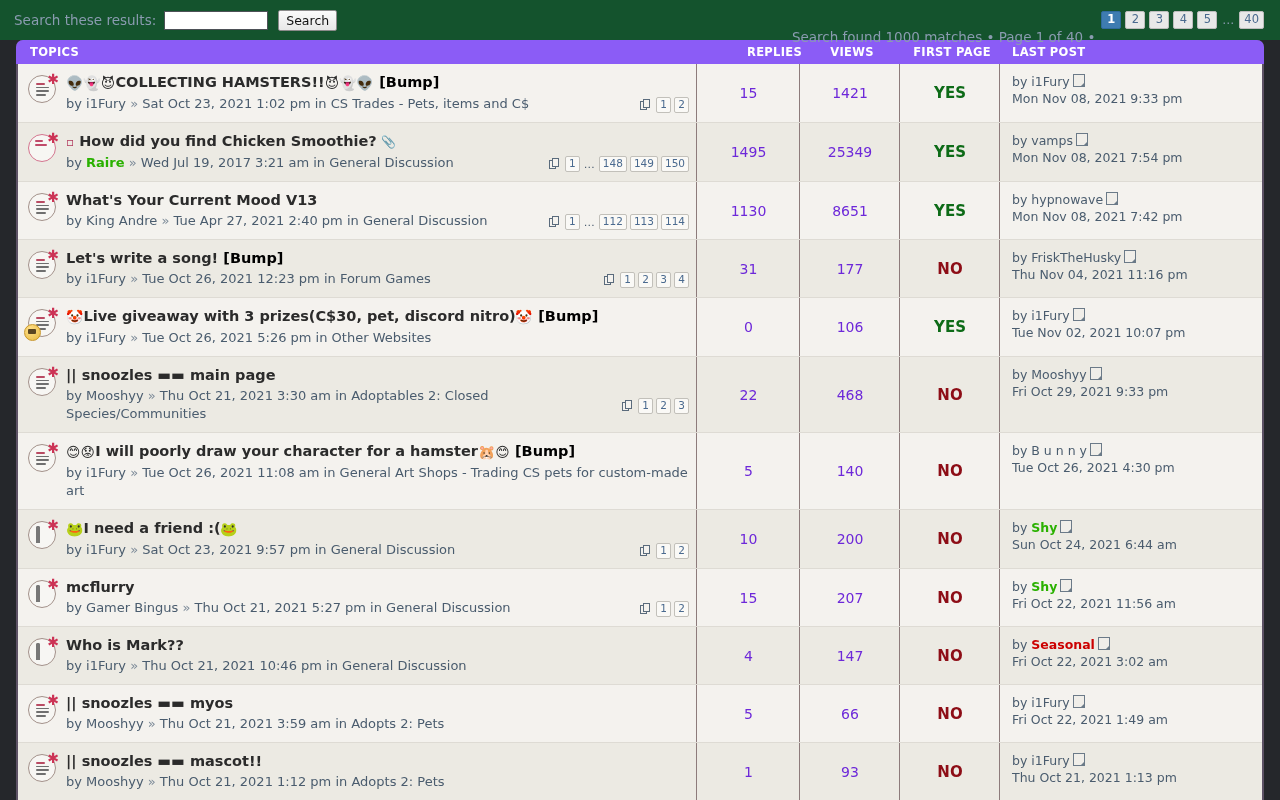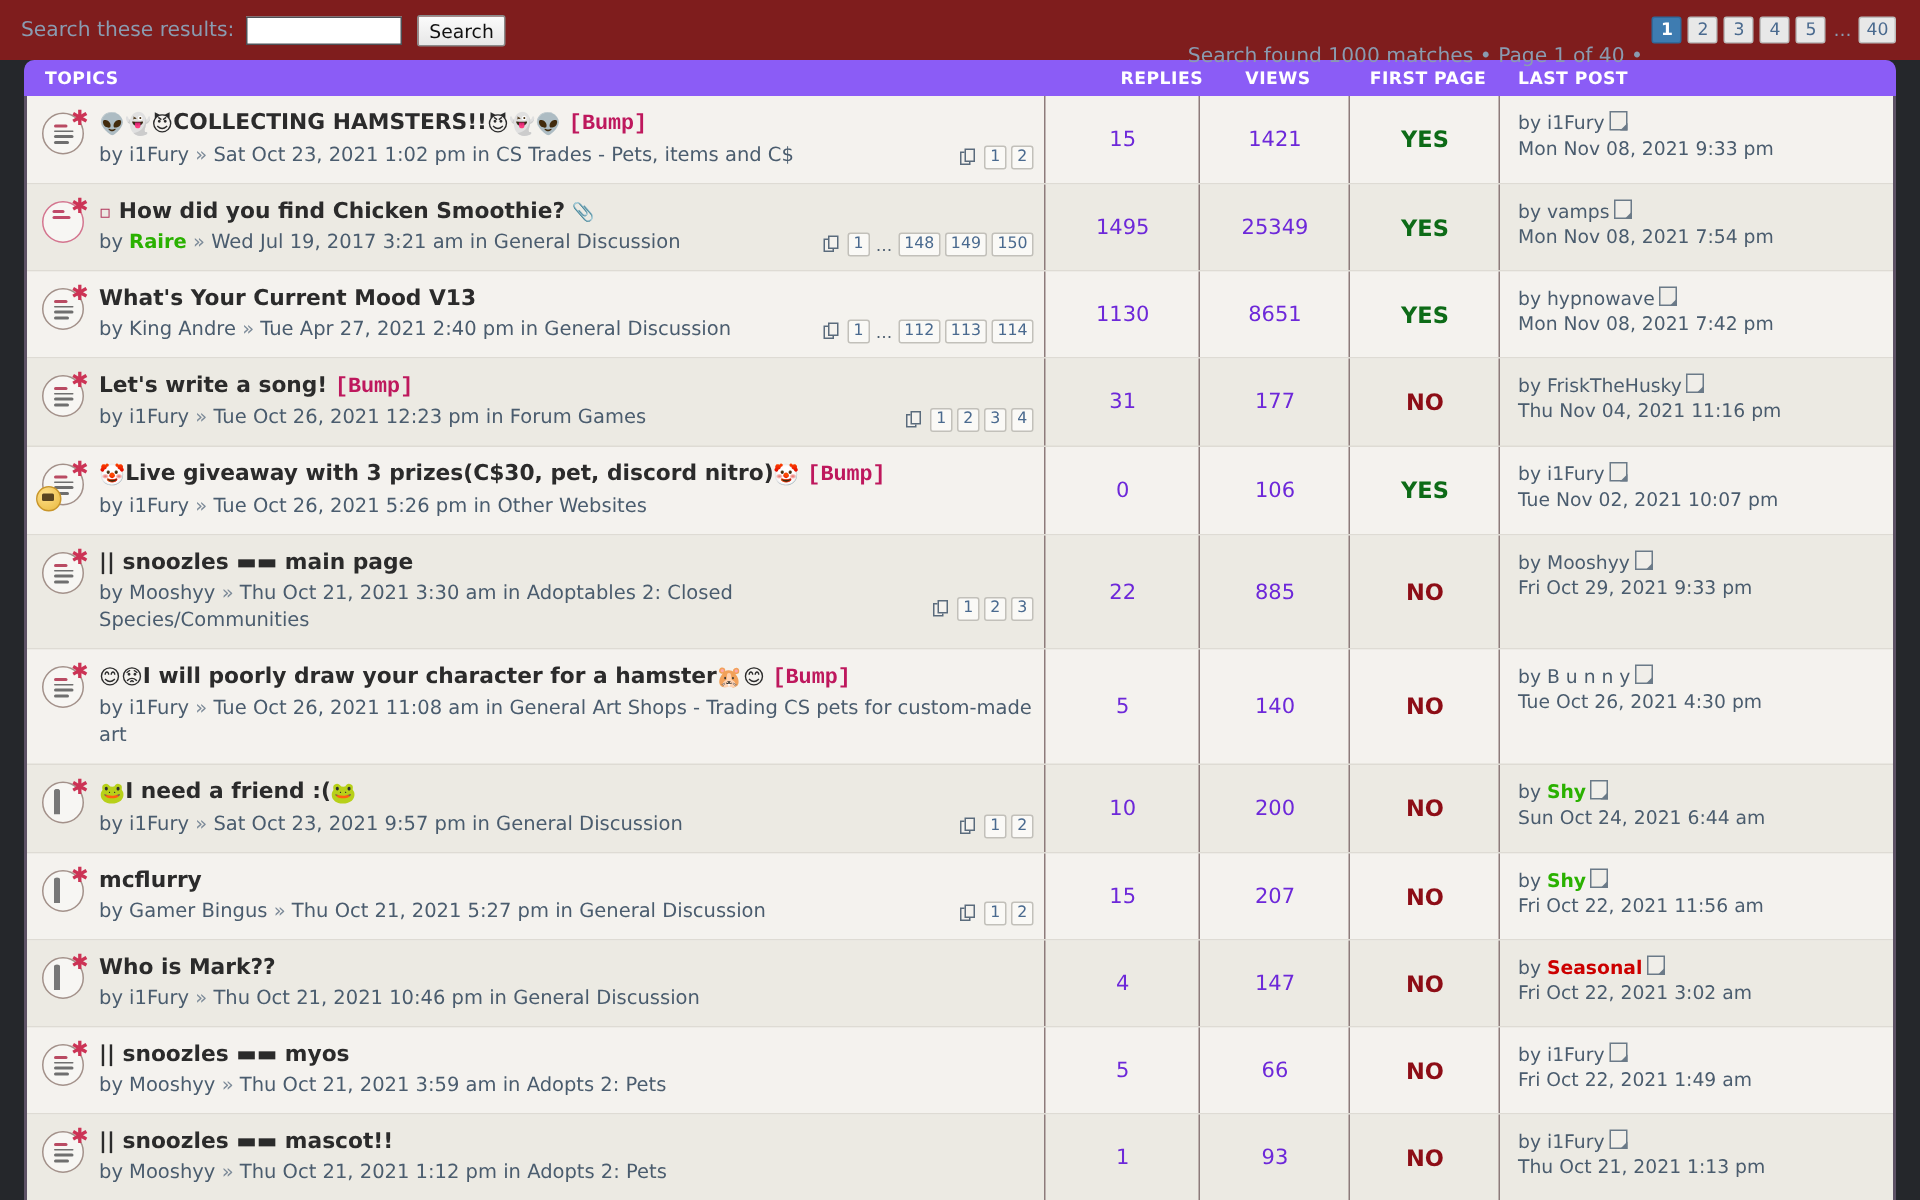--- a/index.html
+++ b/index.html
@@ -14,21 +14,21 @@
     overflow: hidden;
   }
 
   
   .topbar {
     height: 40px;
     display: flex;
     align-items: center;
     padding: 0 16px 0 14px;
     box-sizing: border-box;
-    background: #7f1d1d;
+    background: #14532d;
   }
   .search-label {
     color: #8a9bb0;
     font-size: 13.5px;
     margin-right: 8px;
     white-space: nowrap;
   }
   .search-input {
     width: 104px;
     height: 19px;
@@ -238,21 +238,21 @@
   }
 
   .topic-text { min-width: 0; flex: 1; }
   .topic-title {
     font-size: 14.5px;
     color: #2b2b2b;
     line-height: 19px;
     font-weight: 600;
     word-wrap: break-word;
   }
-  .topic-title .bump { font-weight: bold; color: #be185d; font-family: Liberation Mono, monospace; }
+  .topic-title .bump { font-weight: bold; color: #000000; }
   .topic-title a { color: #2b2b2b; text-decoration: none; }
   .emo { font-size: 14px; vertical-align: -1px; }
   .ann-icon { color: #b1365c; font-size: 12px; }
   .clip { color: #555; font-size: 12px; }
 
   .topic-meta {
     display: flex;
     align-items: center;
     margin-top: 2px;
   }
@@ -595,21 +595,21 @@
               <span class="minipages">
                 <span class="pages-icon"></span>
                 <span class="mp">1</span>
                 <span class="mp">2</span>
                 <span class="mp">3</span>
               </span>
             </div>
           </div>
         </div>
         <div class="c-num">22</div>
-        <div class="c-num views">885</div>
+        <div class="c-num views">468</div>
         <div class="c-first">
           <span class="fp-no">NO</span>
         </div>
         <div class="c-last">
           <div>by <span class="author">Mooshyy</span><span class="jump"></span></div>
           <div>Fri Oct 29, 2021 9:33 pm</div>
         </div>
       </div>
       <div class="row">
         <div class="c-topic">

